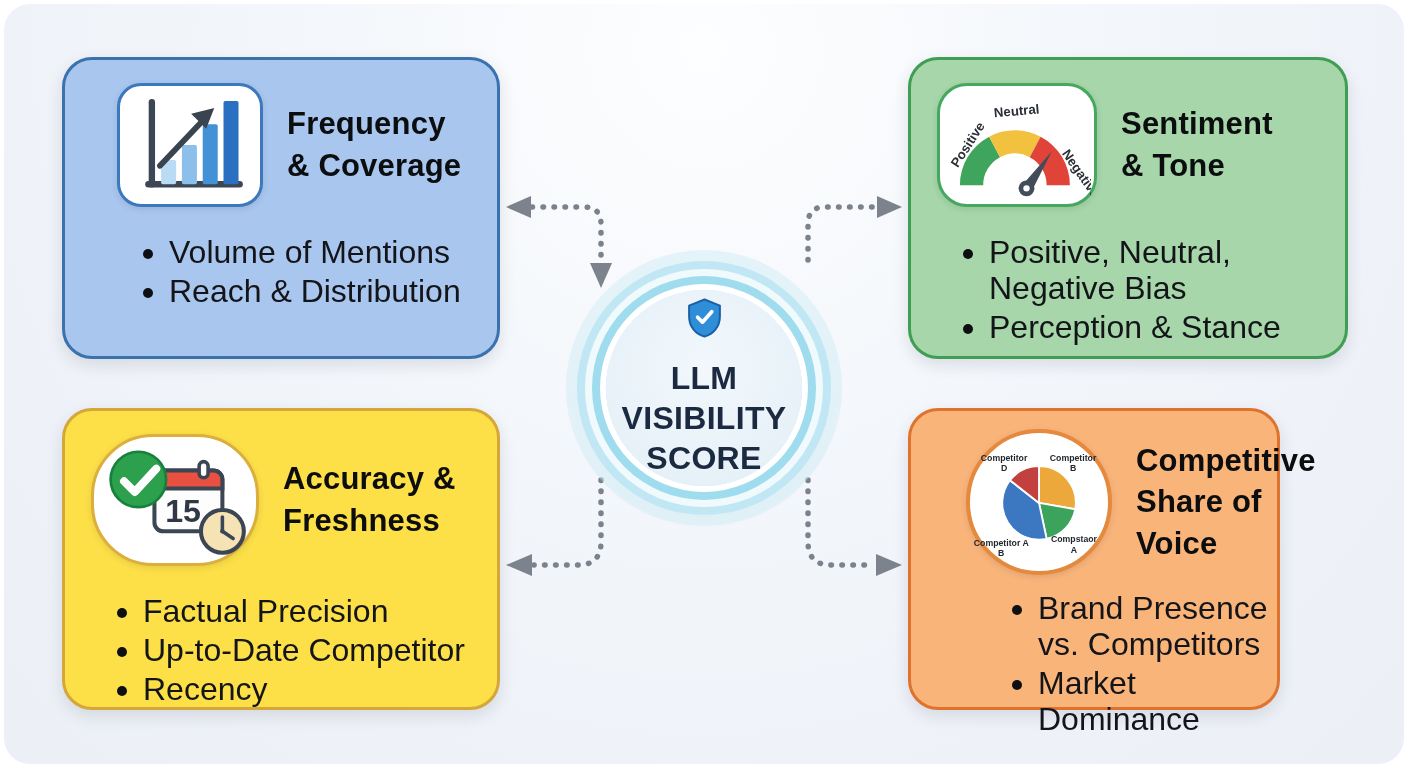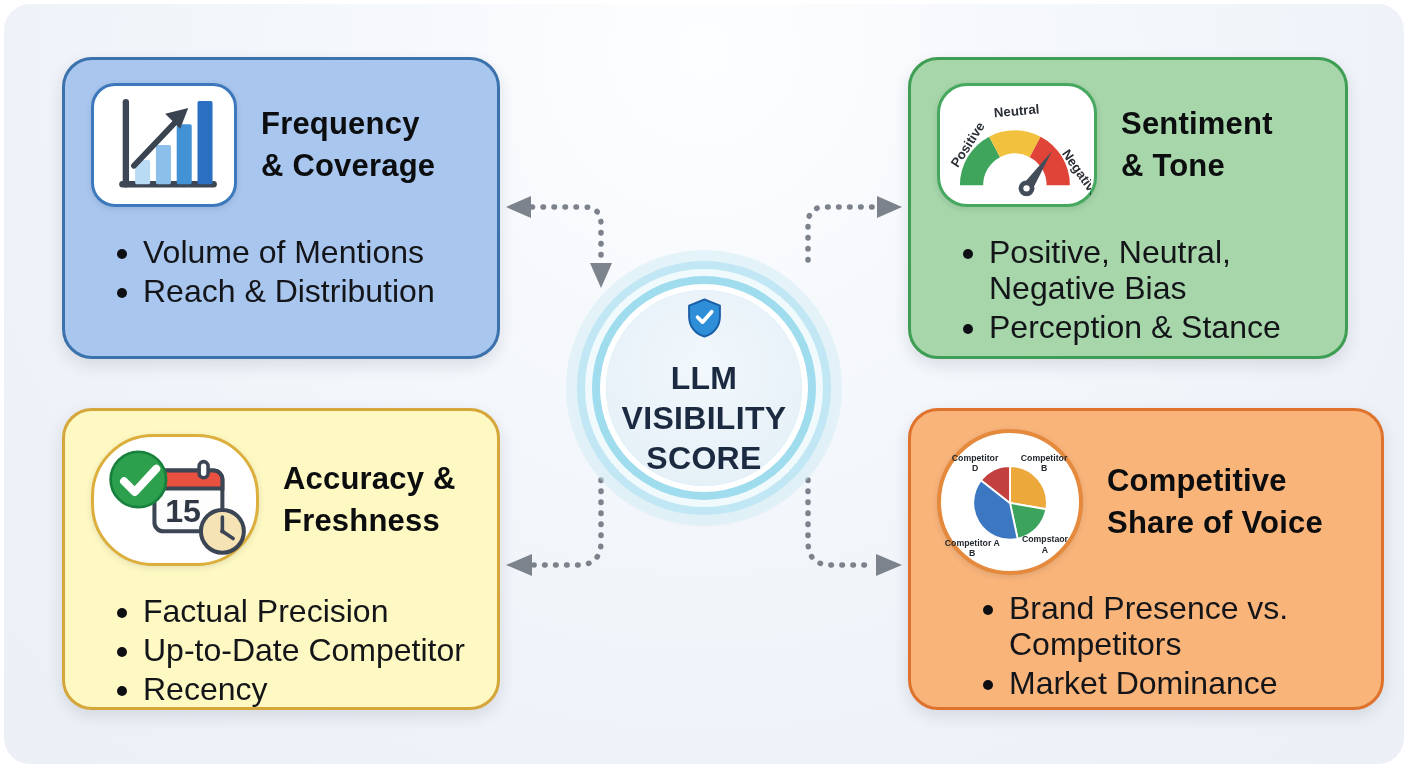--- a/index.html
+++ b/index.html
@@ -2,24 +2,24 @@
 <html><head>
 <meta charset="utf-8">
 <style>
   html,body{margin:0;padding:0;background:#ffffff;font-family:"Liberation Sans",sans-serif;}
   .canvas{position:relative;width:1408px;height:768px;overflow:hidden;background:#ffffff;}
   .panel{position:absolute;inset:4px;border-radius:26px;
     background:radial-gradient(ellipse at 50% 6%, #fdfeff 0%, #f4f7fb 38%, #eef1f7 75%, #ecf0f6 100%);}
   
   .card{position:absolute;width:438px;height:302px;border-radius:30px;border:3px solid;
         box-shadow:0 6px 16px rgba(25,39,62,.12);box-sizing:border-box;}
-  .card-frequency{left:62px;top:57px;background:#a9c6ef;border-color:#3b72ae;}
+  .card-frequency{left:62px;top:57px;background:#a9c6ef;border-color:#3b72ae;padding-left:26px;}
   .card-sentiment{left:908px;top:57px;width:440px;background:#a6d6a9;border-color:#3f9e53;}
-  .card-accuracy{left:62px;top:408px;background:#fef9c3;border-color:#d5a63a;}
-  .card-competitive{left:908px;top:408px;width:476px;background:#f9b47a;border-color:#df732d;}
+  .card-accuracy{left:62px;top:408px;background:#fde047;border-color:#d5a63a;}
+  .card-competitive{left:908px;top:408px;width:372px;background:#f9b47a;border-color:#df732d;padding-left:29px;}
   .card-head{display:flex;align-items:center;gap:24px;padding:23px 20px 0 26px;}
   .card-title{margin:0;font-size:31px;font-weight:700;color:#0c0d0f;line-height:1.34;
               white-space:pre-line;letter-spacing:.2px;}
   .tile{background:#ffffff;display:flex;align-items:center;justify-content:center;flex:0 0 auto;
         box-shadow:0 2px 6px rgba(30,40,60,.12);box-sizing:border-box;}
   .tile-bar{width:146px;height:124px;border:3.5px solid #3c78bc;border-radius:24px;}
   .tile-gauge{width:160px;height:124px;border:3px solid #46a85f;border-radius:30px;}
   .tile-cal{width:168px;height:132px;border:3px solid #dcae3c;border-radius:62px;}
   .tile-pie{width:146px;height:146px;border:4px solid #e5893c;border-radius:50%;}
   .bullets{margin:27px 0 0 0;padding:0 0 0 78px;list-style:disc;}

